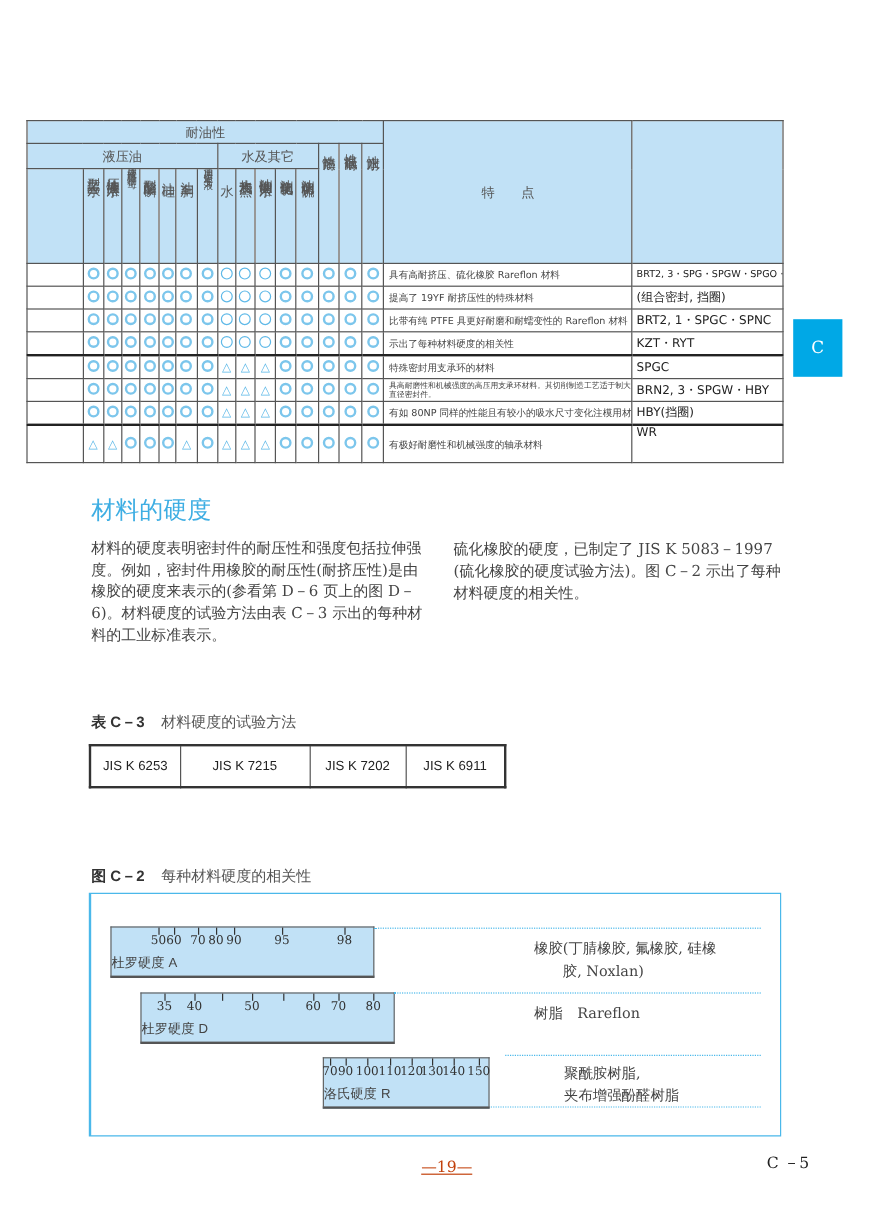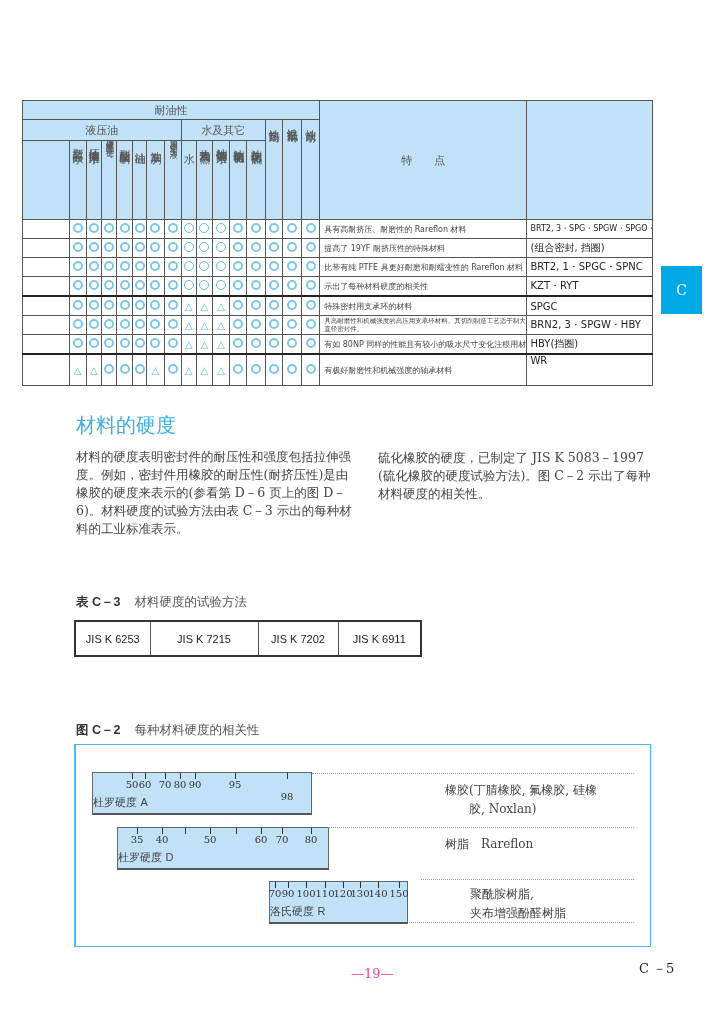--- a/index.html
+++ b/index.html
@@ -65,21 +65,21 @@
   .scale-bar {
     position:absolute; background:#c1e1f6; border:1px solid #666; border-bottom:2px solid #555;
   }
   .scale-bar .tick { position:absolute; top:0; width:1px; height:6px; background:#333; }
   .scale-bar .tick-label { position:absolute; top:6px; font-size:10px; font-family:"DejaVu Serif", serif; color:#333; transform:translateX(-50%); white-space:nowrap; }
   .scale-bar .scale-name { position:absolute; left:0; right:0; text-align:left; font-size:11px; color:#444; font-family:"DejaVu Serif", serif; }
   .scale-bar .scale-name .latin { font-family:"Liberation Sans", sans-serif; }
   .dotted { position:absolute; height:0; border-top:1.5px dotted #4ab8ea; }
   .mat-label { position:absolute; font-size:12px; line-height:19px; color:#444; font-family:"DejaVu Serif", serif; }
 
-  #page-num { position:absolute; left:351px; top:966px; font-size:13px; font-family:"DejaVu Serif", serif; color:#ec4899; }
+  #page-num { position:absolute; left:351px; top:966px; font-size:13px; font-family:"DejaVu Serif", serif; color:#c2410c;text-decoration:underline; }
   #page-code { position:absolute; left:639px; top:960px; font-size:13px; font-family:"DejaVu Serif", serif; color:#222; }
 </style>
 </head>
 <body>
 
 <table id="main-table">
   <colgroup>
     <col style="width:46px">
     <col style="width:17px">
       <col style="width:15px">
@@ -169,21 +169,21 @@
         <td class="sym"><span class="dbl-ring"></span></td>
         <td class="sym"><span class="dbl-ring"></span></td>
         <td class="sym"><span class="ring"></span></td>
         <td class="sym"><span class="ring"></span></td>
         <td class="sym"><span class="ring"></span></td>
         <td class="sym"><span class="dbl-ring"></span></td>
         <td class="sym"><span class="dbl-ring"></span></td>
         <td class="sym"><span class="dbl-ring"></span></td>
         <td class="sym"><span class="dbl-ring"></span></td>
         <td class="sym"><span class="dbl-ring"></span></td>
-        <td class="feat">具有高耐挤压、耐磨性的 Rareflon 材料</td>
+        <td class="feat">具有高耐挤压、硫化橡胶 Rareflon 材料</td>
         <td class="prod small">BRT2, 3・SPG・SPGW・SPGO・SPN・SPNO・HBTS</td>
       </tr>
       <tr>
         <td></td>
         <td class="sym"><span class="dbl-ring"></span></td>
         <td class="sym"><span class="dbl-ring"></span></td>
         <td class="sym"><span class="dbl-ring"></span></td>
         <td class="sym"><span class="dbl-ring"></span></td>
         <td class="sym"><span class="dbl-ring"></span></td>
         <td class="sym"><span class="dbl-ring"></span></td>
@@ -361,21 +361,21 @@
       <div class="tick-label" style="left: 52px;">60</div>
       <div class="tick" style="left: 72px;"></div>
       <div class="tick-label" style="left: 72px;">70</div>
       <div class="tick" style="left: 87px;"></div>
       <div class="tick-label" style="left: 87px;">80</div>
       <div class="tick" style="left: 102px;"></div>
       <div class="tick-label" style="left: 102px;">90</div>
       <div class="tick" style="left: 142px;"></div>
       <div class="tick-label" style="left: 142px;">95</div>
       <div class="tick" style="left: 194px;"></div>
-      <div class="tick-label" style="left: 194px; margin-top: 12px;">98</div>
+      <div class="tick-label" style="left: 194px;">98</div>
     </div>
   <div class="dotted" style="left:236px; top:28px; width:322px;"></div>
 
   <div class="scale-bar" id="scale-d" style="left:41px; top:82px; width:210px; height:40px;">
     <div class="scale-name" style="top:22px"><span>杜罗硬度</span> <span class="latin">D</span></div>
   <div class="tick" style="left: 19px;"></div>
       <div class="tick-label" style="left: 19px;">35</div>
       <div class="tick" style="left: 44px;"></div>
       <div class="tick-label" style="left: 44px;">40</div>
       <div class="tick" style="left: 67px;"></div>

